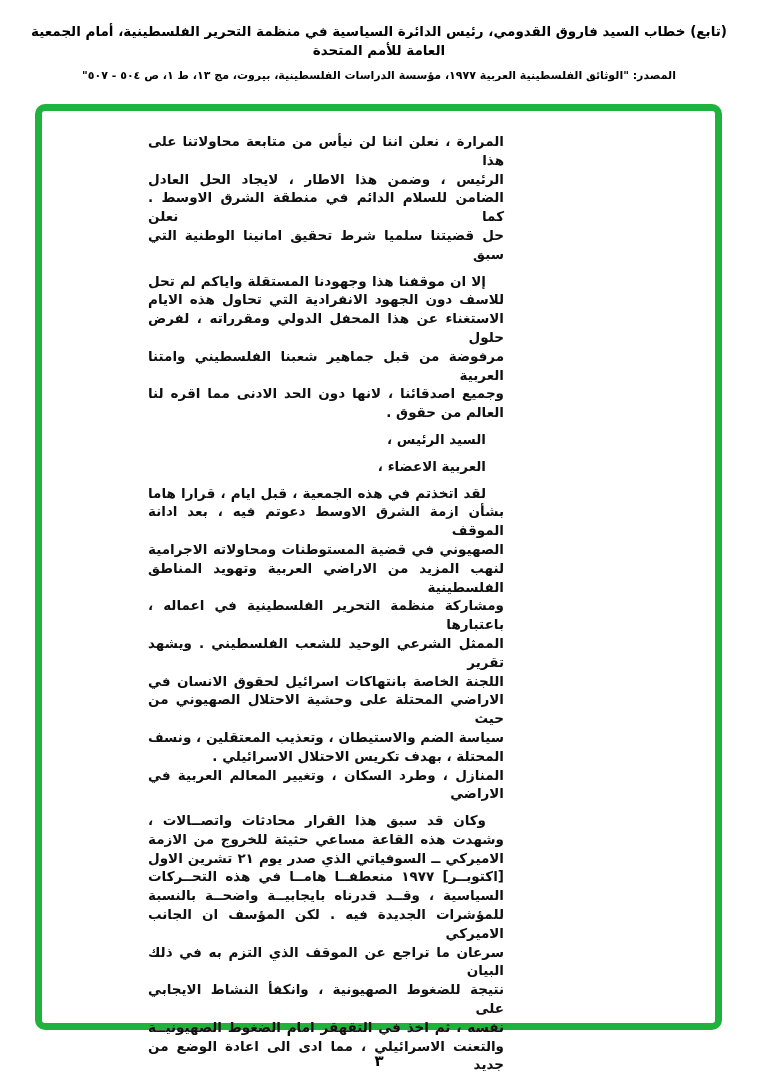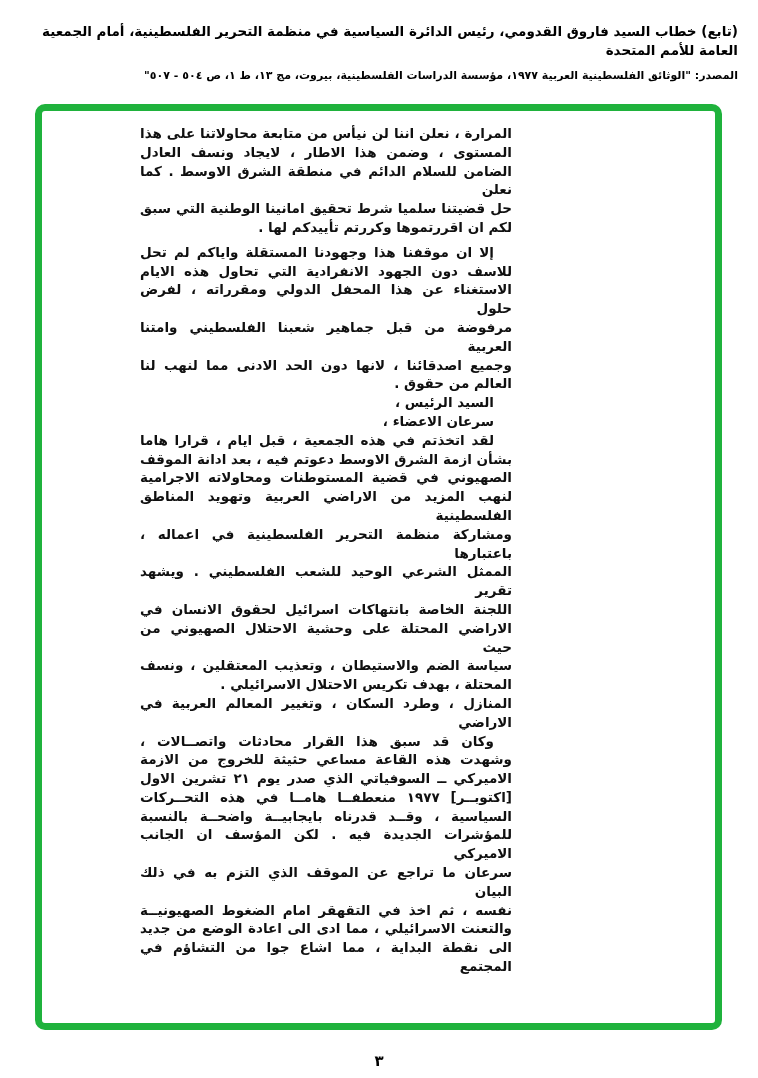--- a/index.html
+++ b/index.html
@@ -7,21 +7,21 @@
     position:relative;
     width:758px;height:1078px;
     background:#ffffff;
     overflow:hidden;
     font-family:"DejaVu Sans", sans-serif;
     color:#0d0d0d;
   }
   .header{
     position:absolute;
     top:22px;left:20px;right:20px;
-    text-align:right;
+    text-align:center;
     direction:rtl;
   }
   .header-title{
     font-size:13.5px;
     font-weight:700;
     line-height:19px;
     color:#000;
   }
   .header-source{
     margin-top:9px;
@@ -40,21 +40,21 @@
   .text-col{
     position:absolute;
     left:140px;top:124px;
     width:372px;
     direction:rtl;
     font-weight:700;
     font-size:13.5px;
     line-height:18.8px;
     color:#101010;
   }
-  .para{margin:0;padding:0;}
+  .para{margin:8px;padding:0;}
   .para.gap{margin-top:6px;}
   .line{
     direction:rtl;
     text-align:justify;
     text-align-last:justify;
   }
   .line.last{text-align-last:right;}
   .line.indent{padding-right:18px;}
   .page-number{
     position:absolute;
@@ -74,38 +74,37 @@
   <div class="header">
     <div class="header-title">(تابع) خطاب السيد فاروق القدومي، رئيس الدائرة السياسية في منظمة التحرير الفلسطينية، أمام الجمعية العامة للأمم المتحدة</div>
     <div class="header-source">المصدر:  "الوثائق الفلسطينية العربية ١٩٧٧، مؤسسة الدراسات الفلسطينية، بيروت، مج ١٣، ط ١، ص ٥٠٤ - ٥٠٧"</div>
   </div>
 
   <div class="frame" style="border-color: rgb(31, 178, 60);"></div>
 
   <div class="text-col">
       <div class="para">
         <div class="line">المرارة ، نعلن اننا لن نيأس من متابعة محاولاتنا على هذا</div>
-        <div class="line">المستوى ، وضمن هذا الاطار ، لايجاد ونسف العادل</div>
+        <div class="line">الرئيس ، وضمن هذا الاطار ، لايجاد الحل العادل</div>
         <div class="line">الضامن للسلام الدائم في منطقة الشرق الاوسط . كما نعلن</div>
         <div class="line">حل قضيتنا سلميا شرط تحقيق امانينا الوطنية التي سبق</div>
-        <div class="line last">لكم ان اقررتموها وكررتم تأييدكم لها .</div>
       </div>
       <div class="para gap">
         <div class="line indent">إلا ان موقفنا هذا وجهودنا المستقلة واياكم لم تحل</div>
         <div class="line">للاسف دون الجهود الانفرادية التي تحاول هذه الايام</div>
         <div class="line">الاستغناء عن هذا المحفل الدولي ومقرراته ، لفرض حلول</div>
         <div class="line">مرفوضة من قبل جماهير شعبنا الفلسطيني وامتنا العربية</div>
-        <div class="line">وجميع اصدقائنا ، لانها دون الحد الادنى مما لنهب لنا</div>
+        <div class="line">وجميع اصدقائنا ، لانها دون الحد الادنى مما اقره لنا</div>
         <div class="line last">العالم من حقوق .</div>
       </div>
       <div class="para">
         <div class="line indent last">السيد الرئيس ،</div>
       </div>
       <div class="para">
-        <div class="line indent last">سرعان الاعضاء ،</div>
+        <div class="line indent last">العربية الاعضاء ،</div>
       </div>
       <div class="para">
         <div class="line indent">لقد اتخذتم في هذه الجمعية ، قبل ايام ، قرارا هاما</div>
         <div class="line">بشأن ازمة الشرق الاوسط دعوتم فيه ، بعد ادانة الموقف</div>
         <div class="line">الصهيوني في قضية المستوطنات ومحاولاته الاجرامية</div>
         <div class="line">لنهب المزيد من الاراضي العربية وتهويد المناطق الفلسطينية</div>
         <div class="line">ومشاركة منظمة التحرير الفلسطينية في اعماله ، باعتبارها</div>
         <div class="line">الممثل الشرعي الوحيد للشعب الفلسطيني . ويشهد تقرير</div>
         <div class="line">اللجنة الخاصة بانتهاكات اسرائيل لحقوق الانسان في</div>
         <div class="line">الاراضي المحتلة على وحشية الاحتلال الصهيوني من حيث</div>
@@ -114,20 +113,21 @@
         <div class="line">المنازل ، وطرد السكان ، وتغيير المعالم العربية في الاراضي</div>
       </div>
       <div class="para">
         <div class="line indent">وكان قد سبق هذا القرار محادثات واتصــالات ،</div>
         <div class="line">وشهدت هذه القاعة مساعي حثيثة للخروج من الازمة</div>
         <div class="line">الاميركي ــ السوفياتي الذي صدر يوم ٢١ تشرين الاول</div>
         <div class="line">[اكتوبــر] ١٩٧٧ منعطفــا هامــا في هذه التحــركات</div>
         <div class="line">السياسية ، وقــد قدرناه بايجابيــة واضحــة بالنسبة</div>
         <div class="line">للمؤشرات الجديدة فيه . لكن المؤسف ان الجانب الاميركي</div>
         <div class="line">سرعان ما تراجع عن الموقف الذي التزم به في ذلك البيان</div>
+        <div class="line">نتيجة للضغوط الصهيونية ، وانكفأ النشاط الايجابي على</div>
         <div class="line">نفسه ، ثم اخذ في التقهقر امام الضغوط الصهيونيــة</div>
         <div class="line">والتعنت الاسرائيلي ، مما ادى الى اعادة الوضع من جديد</div>
         <div class="line">الى نقطة البداية ، مما اشاع جوا من التشاؤم في المجتمع</div>
       </div>
     </div>
 
   <div class="page-number">٣</div>
 
 </div>
 

